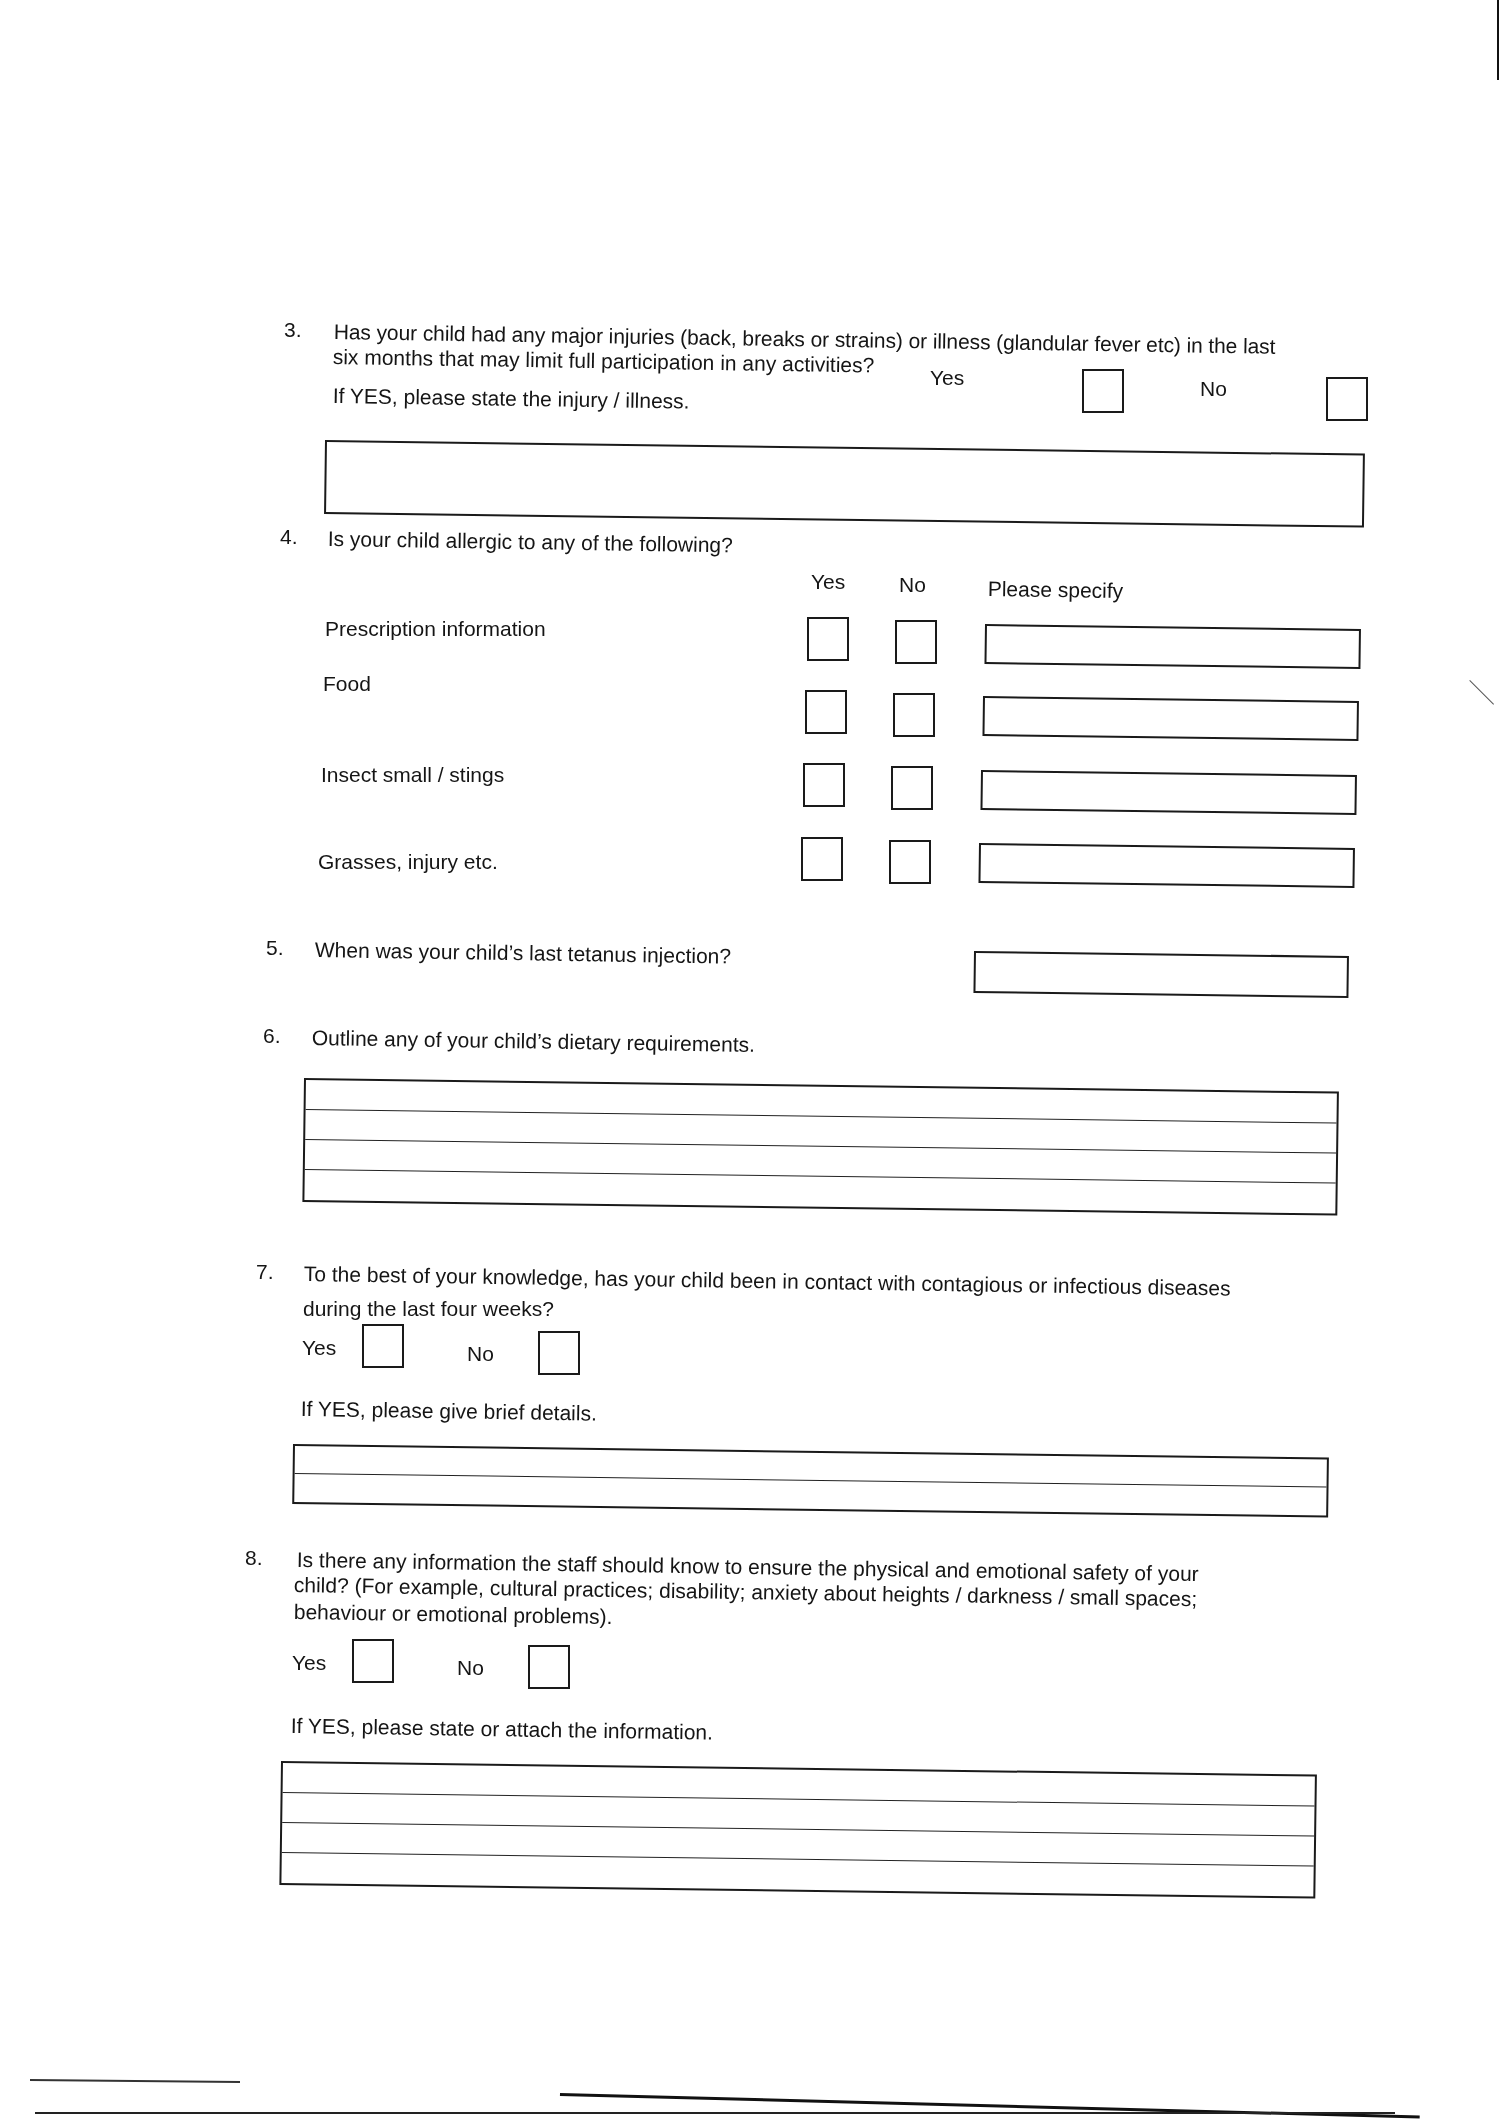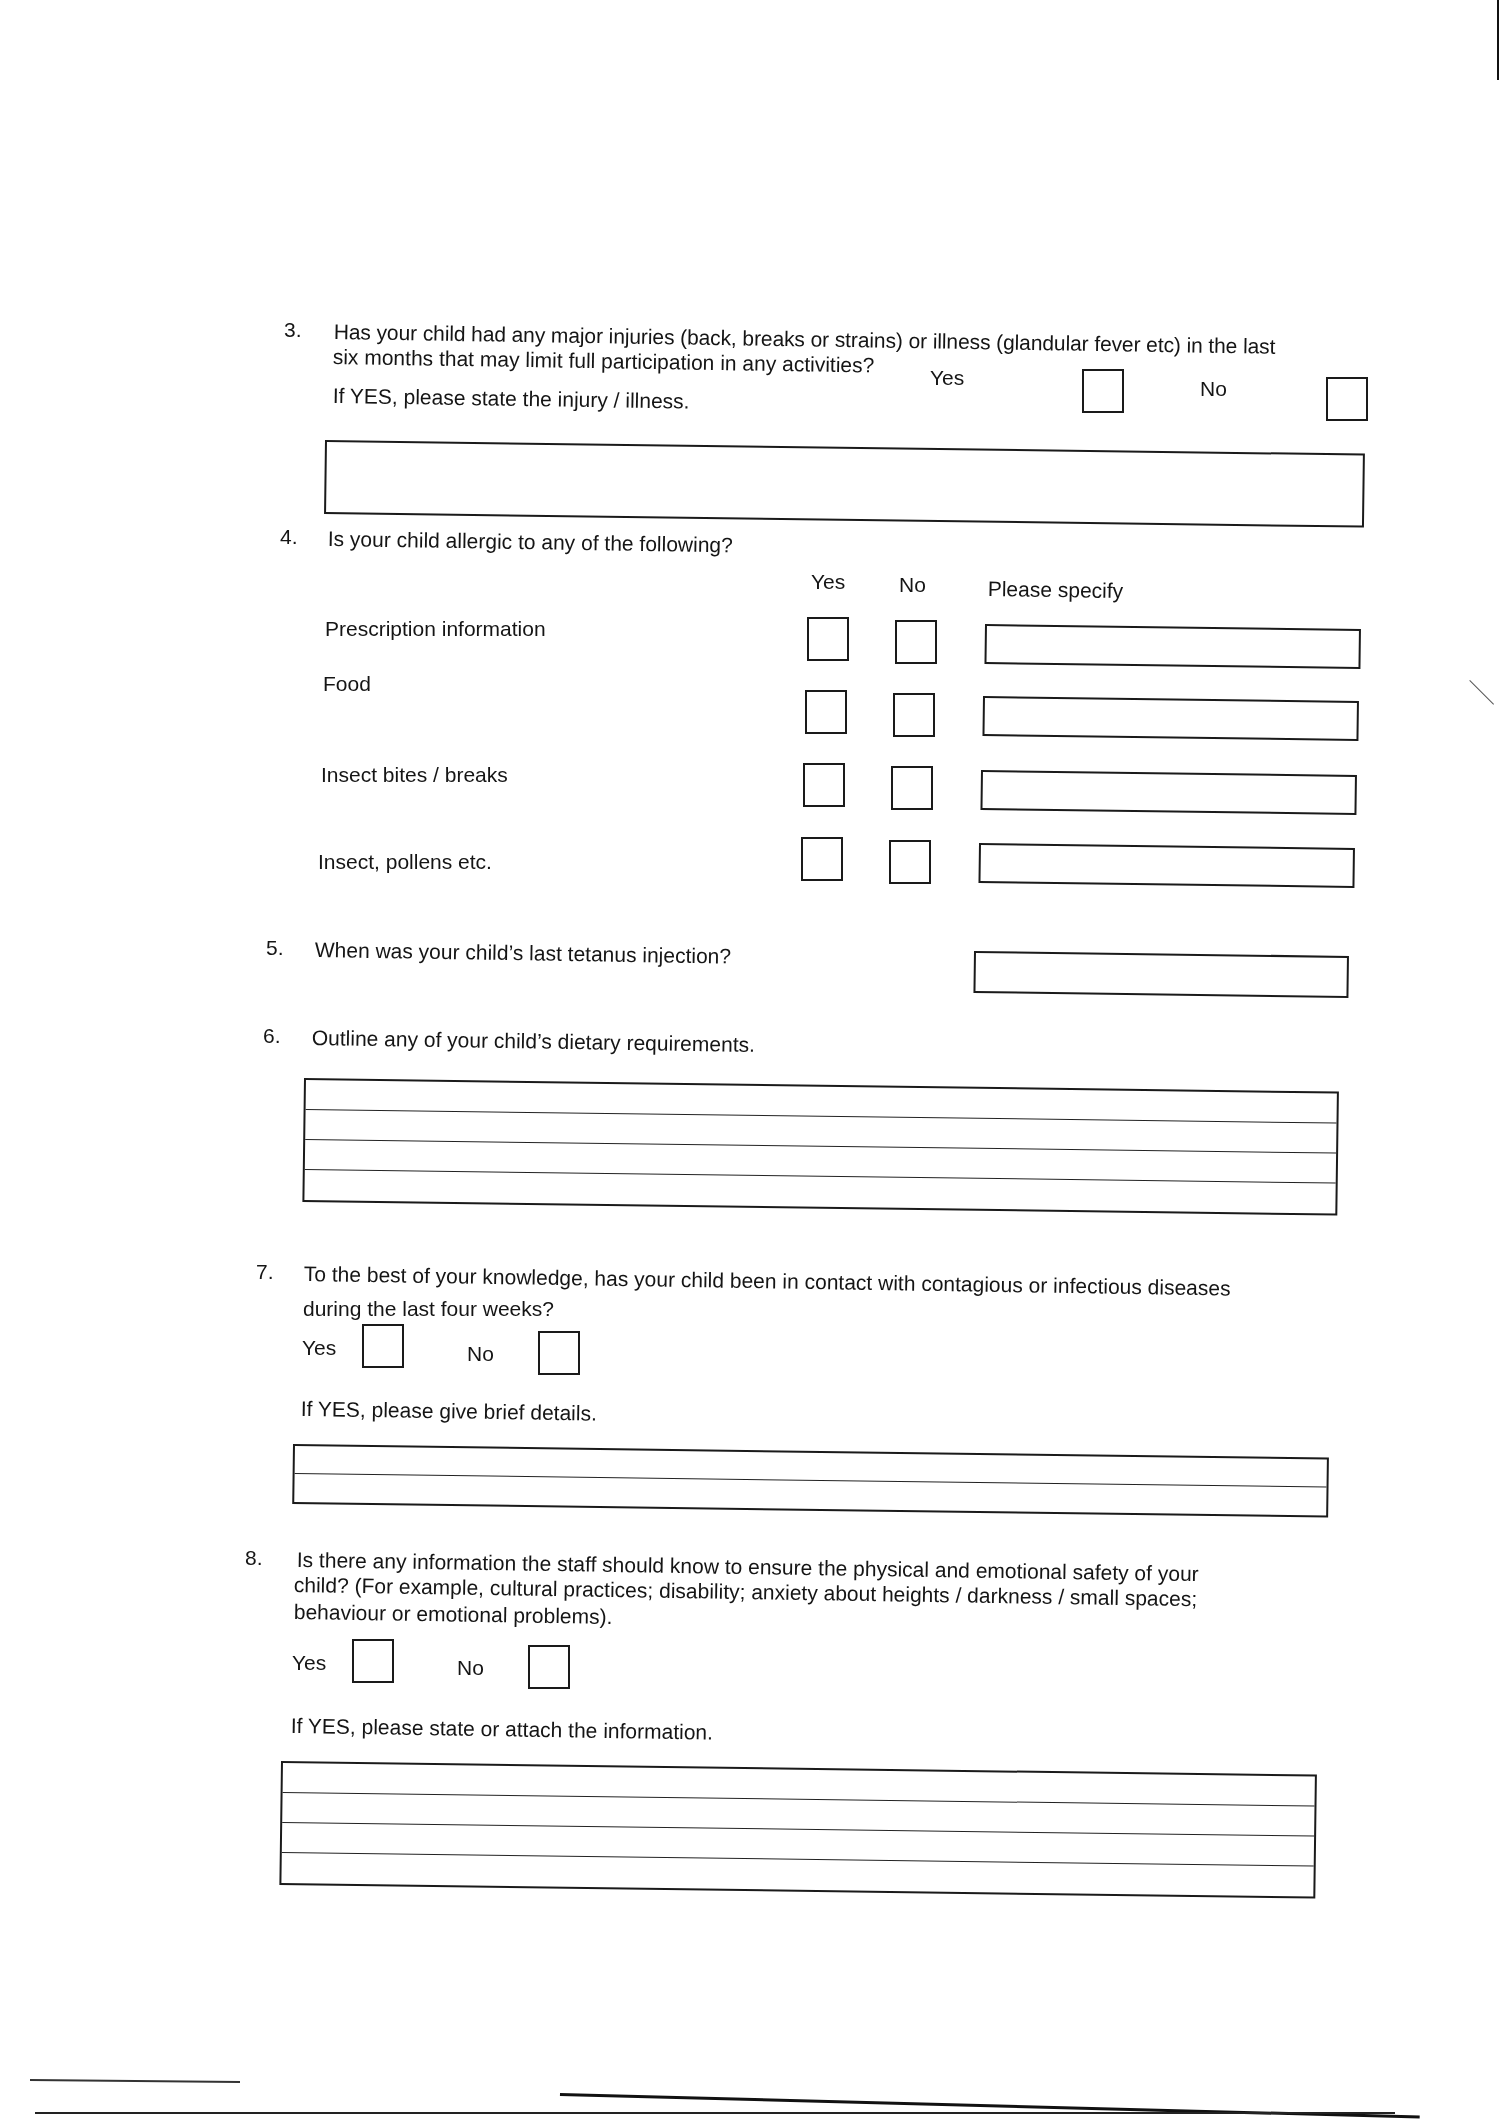--- a/index.html
+++ b/index.html
@@ -50,28 +50,28 @@
     </div>
 
     <div>
       <span class="txt" style="left:323px;top:672px;">Food</span>
       <div class="cb" style="left:805px;top:690px;"></div>
       <div class="cb" style="left:893px;top:693px;"></div>
       <div class="field tilt" style="left:983px;top:696px;width:376px;height:40px;"></div>
     </div>
 
     <div>
-      <span class="txt" style="left:321px;top:763px;">Insect bites / breaks</span>
+      <span class="txt" style="left:321px;top:763px;">Insect small / stings</span>
       <div class="cb" style="left:803px;top:763px;"></div>
       <div class="cb" style="left:891px;top:766px;"></div>
       <div class="field tilt" style="left:981px;top:770px;width:376px;height:40px;"></div>
     </div>
 
     <div>
-      <span class="txt" style="left:318px;top:850px;">Insect, pollens etc.</span>
+      <span class="txt" style="left:318px;top:850px;">Grasses, injury etc.</span>
       <div class="cb" style="left:801px;top:837px;"></div>
       <div class="cb" style="left:889px;top:840px;"></div>
       <div class="field tilt" style="left:979px;top:843px;width:376px;height:40px;"></div>
     </div>
   </div>
 
   <div>
     <span class="num" style="left:266px;top:936px;">5.</span>
     <span class="txt skew" style="left:315px;top:938px;">When was your child’s last tetanus injection?</span>
     <div class="field tilt" style="left:974px;top:951px;width:375px;height:42px;"></div>

